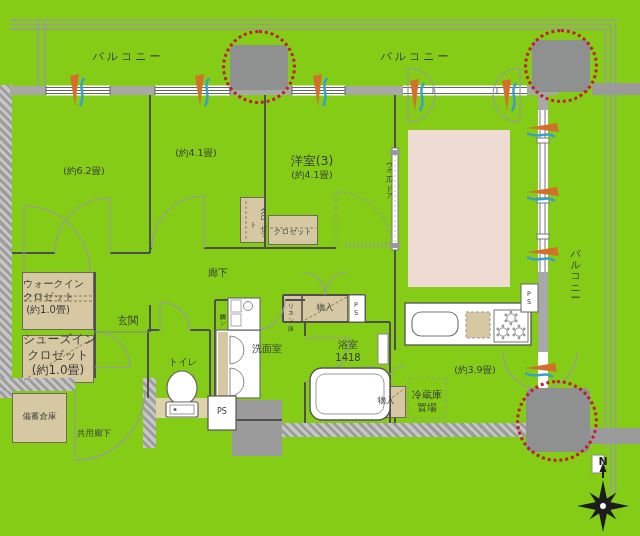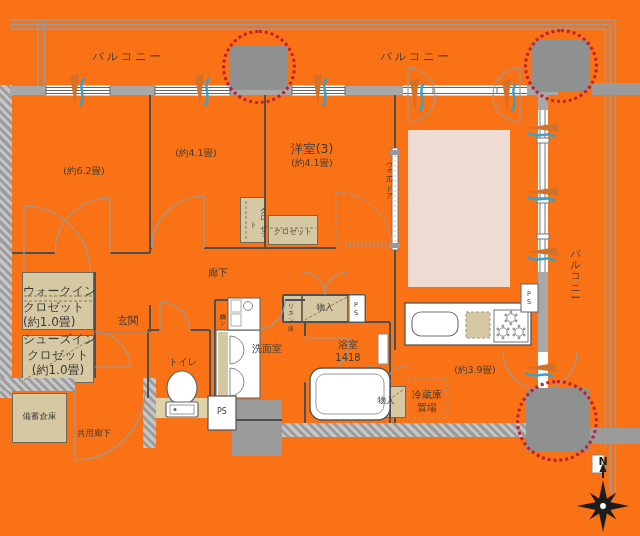--- a/index.html
+++ b/index.html
@@ -1,16 +1,16 @@
 <!DOCTYPE html>
 <html><head>
 <meta charset="utf-8">
 <style>
   html,body{margin:0;padding:0;background:#fff;}
-  #plan{position:relative;width:640px;height:536px;background:#f97316;overflow:hidden;
+  #plan{position:relative;width:640px;height:536px;background:#84cc16;overflow:hidden;
         font-family:"DejaVu Sans",sans-serif;color:#3a3a3a;}
   .abs{position:absolute;}
   .lbl{text-align:center;line-height:1.3;color:#3a3a3a;white-space:nowrap;}
   .lbl span{display:block;}
   .sz{font-size:9.5px;}
   .vtext{writing-mode:vertical-rl;text-orientation:upright;letter-spacing:1px;text-align:center;}
   .tan{background:#d5c8a2;border:1px solid #6f6a58;box-sizing:border-box;}
   .hatch{background:repeating-linear-gradient(45deg,#c6c6c6 0 3px,#9d9d9d 3px 6px);}
   .solidwall{background:#9b9b9b;}
   .column{background:#8f9090;border-radius:6px;}
@@ -210,39 +210,39 @@
   <div class="abs lbl" style="left:72px;top:50px;width:112px;font-size:11px;letter-spacing:3px;">バルコニー</div>
   <div class="abs lbl" style="left:360px;top:50px;width:112px;font-size:11px;letter-spacing:3px;">バルコニー</div>
   <div class="abs vtext" style="left:568px;top:225px;height:84px;font-size:10px;">バルコニー</div>
 
   <div class="abs lbl" style="left:34px;top:165px;width:100px;font-size:12.5px;">
     <span class="sz">(約6.2畳)</span>
   </div>
   <div class="abs lbl" style="left:146px;top:147px;width:100px;font-size:12.5px;">
     <span class="sz">(約4.1畳)</span>
   </div>
-  <div class="abs lbl" style="left:262px;top:141px;width:100px;font-size:12.5px;">
+  <div class="abs lbl" style="left:262px;top:153px;width:100px;font-size:12.5px;">
     <span>洋室(3)</span>
     <span class="sz">(約4.1畳)</span>
   </div>
   <div class="abs lbl" style="left:425px;top:364px;width:100px;font-size:12px;">
     <span class="sz">(約3.9畳)</span>
   </div>
 
   <div class="abs lbl" style="left:196px;top:266px;width:44px;font-size:10px;">廊下</div>
   <div class="abs lbl" style="left:103px;top:314px;width:50px;font-size:10.5px;">玄関</div>
   <div class="abs lbl" style="left:160px;top:356px;width:46px;font-size:9.5px;">トイレ</div>
   <div class="abs lbl" style="left:238px;top:342px;width:58px;font-size:10px;">洗面室</div>
   <div class="abs lbl" style="left:320px;top:338px;width:56px;font-size:10px;">
     <span>浴室</span>
     <span>1418</span>
   </div>
   <div class="abs lbl" style="left:63px;top:428px;width:62px;font-size:8.5px;">共用廊下</div>
 
-  <div class="abs lbl" style="left:23px;top:277px;width:50px;font-size:12px;margin-top:7px;">
+  <div class="abs lbl" style="left:23px;top:277px;width:50px;font-size:10px;">
     <span>ウォークイン</span>
     <span>クロゼット</span>
     <span>(約1.0畳)</span>
   </div>
   <div class="abs lbl" style="left:23px;top:332px;width:70px;font-size:12px;">
     <span>シューズイン</span>
     <span>クロゼット</span>
     <span>(約1.0畳)</span>
   </div>
   <div class="abs vtext" style="left:248px;top:199px;height:42px;font-size:7px;">クロゼット</div>

